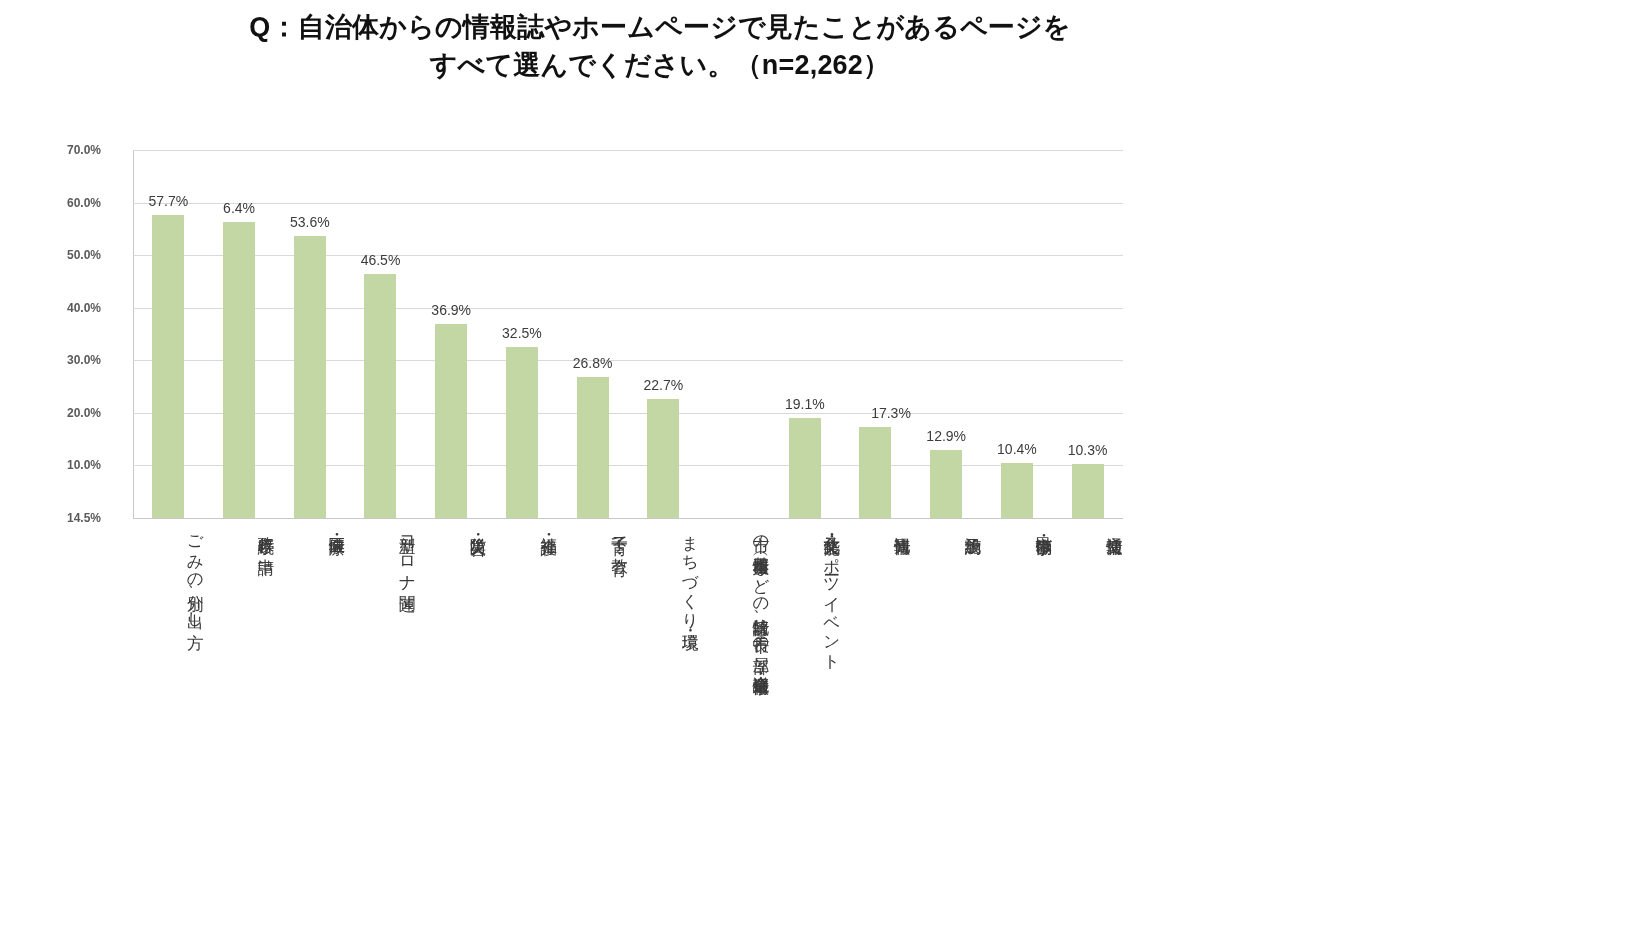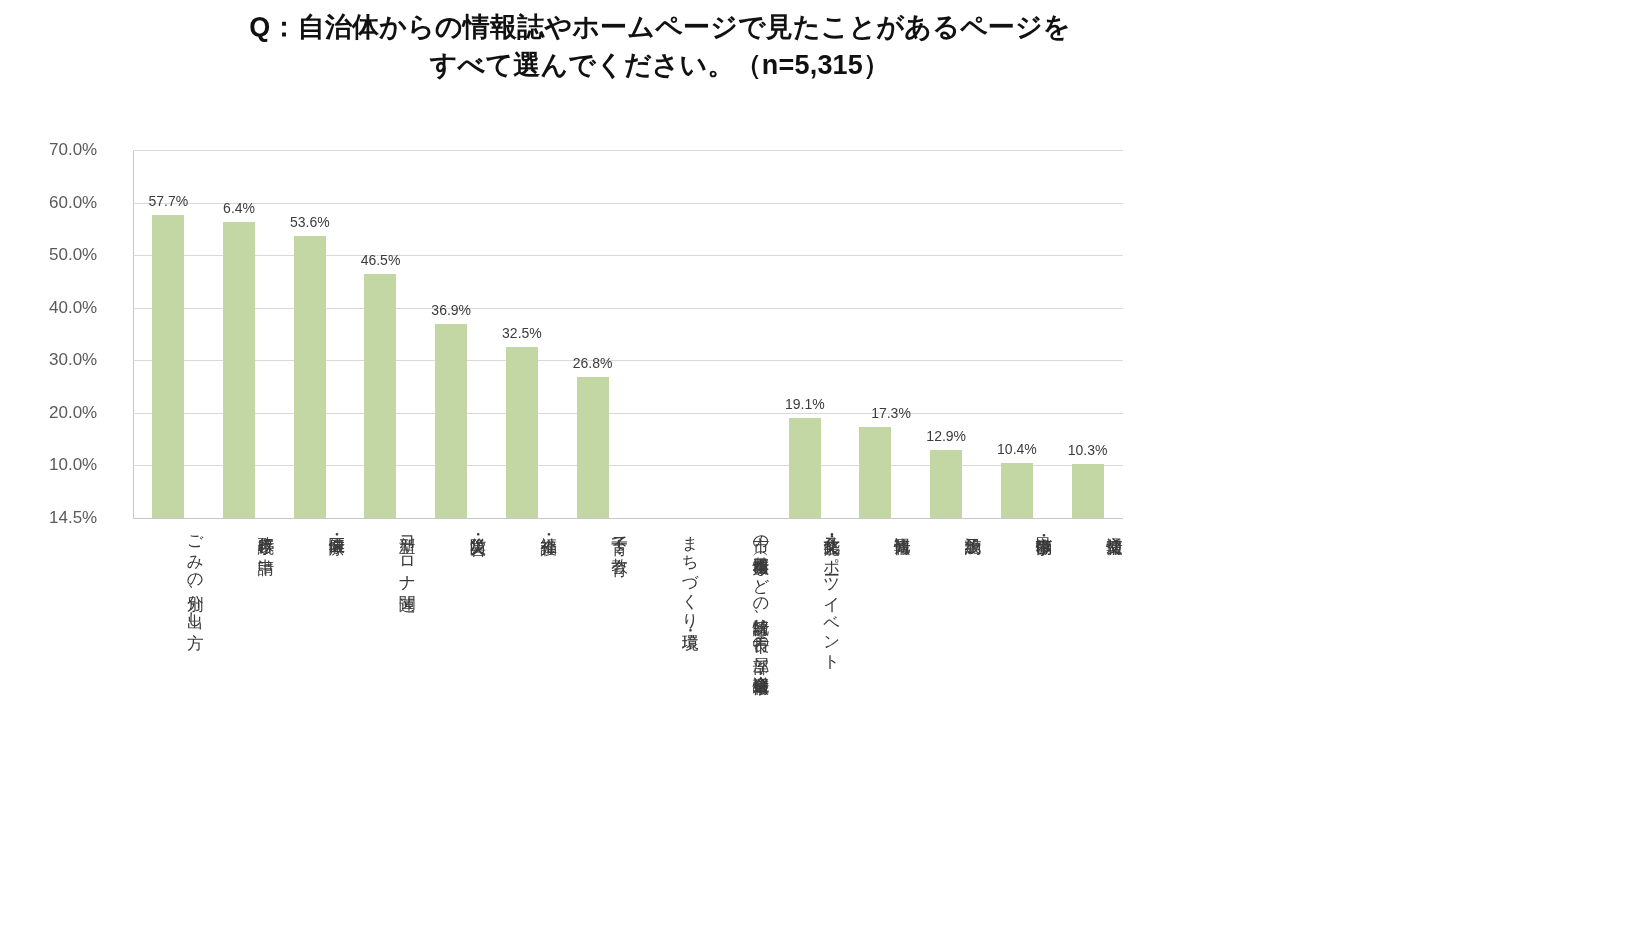--- a/index.html
+++ b/index.html
@@ -56,24 +56,25 @@
     width: 990px;
     height: 1px;
     background: #d9d9d9;
   }
   .gridline.baseline {
     background: #c8c8c8;
   }
   .ylabel {
     position: absolute;
     width: 70px;
-    text-align: left;
-    font-size: 17px;
+    text-align: center;
+    font-size: 12px;
     color: #5a5a5a;
     transform: translateY(-50%);
+    font-weight: bold;
   }
   .yaxis-line {
     position: absolute;
     left: 133px;
     top: 150px;
     width: 1px;
     height: 369px;
     background: #c8c8c8;
   }
   
@@ -136,21 +137,21 @@
     height: 928px;
     background: #ffffff;
   }
 </style>
 </head>
 <body>
 
 <div class="slide">
 
   <div class="chart-title">Q：自治体からの情報誌やホームページで見たことがあるページを
-すべて選んでください。（n=5,315）</div>
+すべて選んでください。（n=2,262）</div>
 
   <div class="plot-wrap">
     <div class="yaxis-line"></div>
     <div class="axis-area" id="grid-root">
         <div class="gridline" style="top: 0px;"></div>
         <div class="ylabel" style="top: 0px; left: -84px;">70.0%</div>
         <div class="gridline" style="top: 52.5714px;"></div>
         <div class="ylabel" style="top: 52.5714px; left: -84px;">60.0%</div>
         <div class="gridline" style="top: 105.143px;"></div>
         <div class="ylabel" style="top: 105.143px; left: -84px;">50.0%</div>
@@ -187,20 +188,24 @@
           <div class="bar-value" style="width: 70.7143px; bottom: 199.989px;">36.9%</div>
         </div>
         <div class="bar-slot" style="left: 353.571px; width: 70.7143px; height: 368px;">
           <div class="bar" style="height: 170.857px; left: 19.3571px; background: rgb(195, 215, 164);"></div>
           <div class="bar-value" style="width: 70.7143px; bottom: 176.857px;">32.5%</div>
         </div>
         <div class="bar-slot" style="left: 424.286px; width: 70.7143px; height: 368px;">
           <div class="bar" style="height: 140.891px; left: 19.3571px; background: rgb(195, 215, 164);"></div>
           <div class="bar-value" style="width: 70.7143px; bottom: 146.891px;">26.8%</div>
         </div>
+        <div class="bar-slot" style="left: 495px; width: 70.7143px; height: 368px;">
+          <div class="bar" style="height: 119.337px; left: 19.3571px; background: rgb(195, 215, 164);"></div>
+          <div class="bar-value" style="width: 70.7143px; bottom: 125.337px;">22.7%</div>
+        </div>
         <div class="bar-slot" style="left: 636.429px; width: 70.7143px; height: 368px;">
           <div class="bar" style="height: 100.411px; left: 19.3571px; background: rgb(195, 215, 164);"></div>
           <div class="bar-value" style="width: 70.7143px; bottom: 106.411px; margin-top: 16px;">19.1%</div>
         </div>
         <div class="bar-slot" style="left: 707.143px; width: 70.7143px; height: 368px;">
           <div class="bar" style="height: 90.9486px; left: 19.3571px; background: rgb(195, 215, 164);"></div>
           <div class="bar-value" style="width: 70.7143px; bottom: 96.9486px; text-align: right;">17.3%</div>
         </div>
         <div class="bar-slot" style="left: 777.857px; width: 70.7143px; height: 368px;">
           <div class="bar" style="height: 67.8171px; left: 19.3571px; background: rgb(195, 215, 164);"></div>

